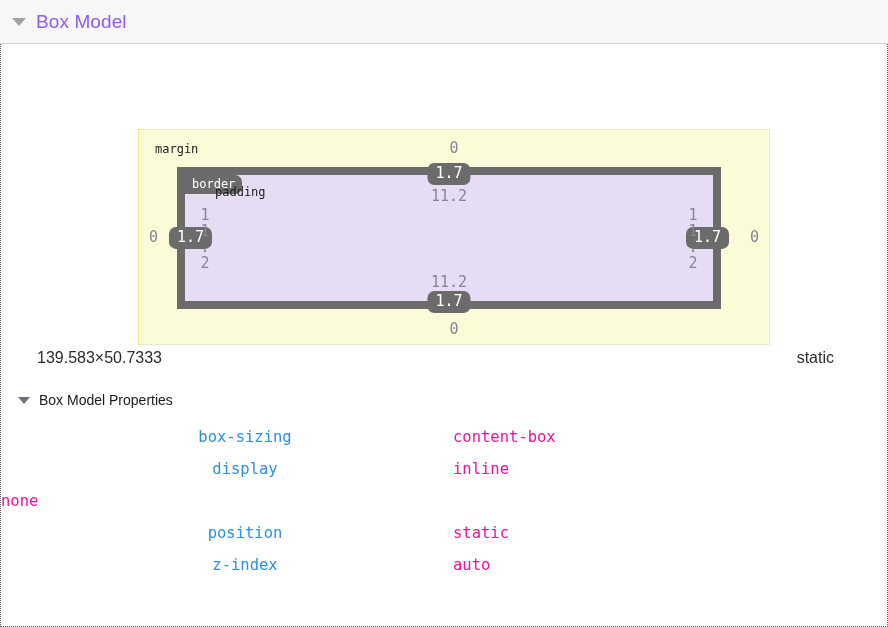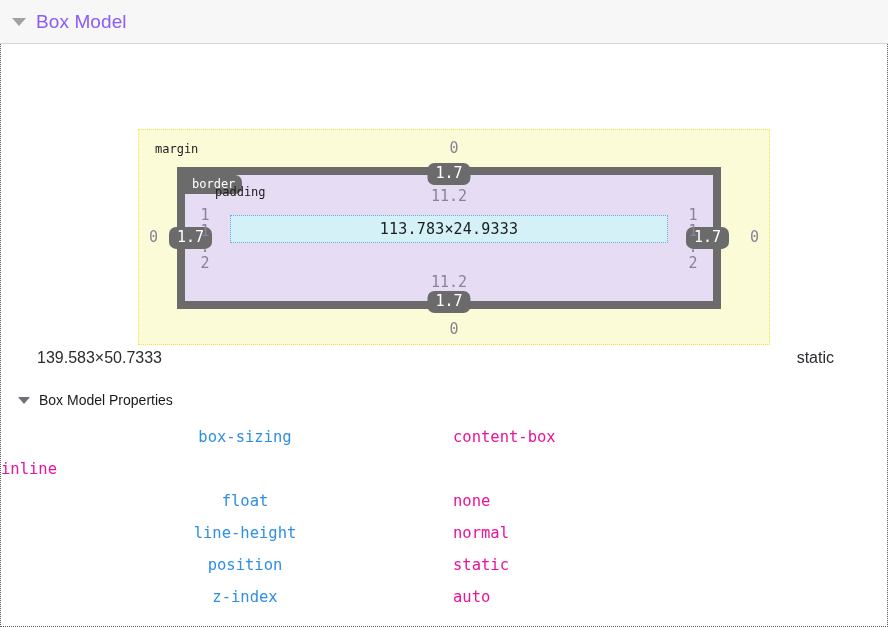--- a/index.html
+++ b/index.html
@@ -223,52 +223,45 @@
         <span class="badge b-left">1.7</span>
         <span class="badge b-right">1.7</span>
 
         <span class="region-label label-padding">padding</span>
 
         <span class="edge-val p-top">11.2</span>
         <span class="edge-val p-bottom">11.2</span>
         <span class="edge-val vert p-left">11.2</span>
         <span class="edge-val vert p-right">11.2</span>
 
-        <div class="bm-content">
-          <span class="content-size">113.783×24.9333</span>
-        </div>
       </div>
     </div>
   </div>
 
   <div class="summary-row">
     <span>139.583×50.7333</span>
     <span>static</span>
   </div>
 
   <div class="props-header">
     <span class="twisty"></span>
     <span class="props-title">Box Model Properties</span>
   </div>
 
   <div class="prop-list">
     <div class="prop-row">
       <span class="prop-name">box-sizing</span>
       <span class="prop-value">content-box</span>
     </div>
     <div class="prop-row">
+      <span class="prop-name">display</span>
       <span class="prop-value">inline</span>
     </div>
     <div class="prop-row">
-      <span class="prop-name">float</span>
       <span class="prop-value">none</span>
-    </div>
-    <div class="prop-row">
-      <span class="prop-name">line-height</span>
-      <span class="prop-value">normal</span>
     </div>
     <div class="prop-row">
       <span class="prop-name">position</span>
       <span class="prop-value">static</span>
     </div>
     <div class="prop-row">
       <span class="prop-name">z-index</span>
       <span class="prop-value">auto</span>
     </div>
   </div>

